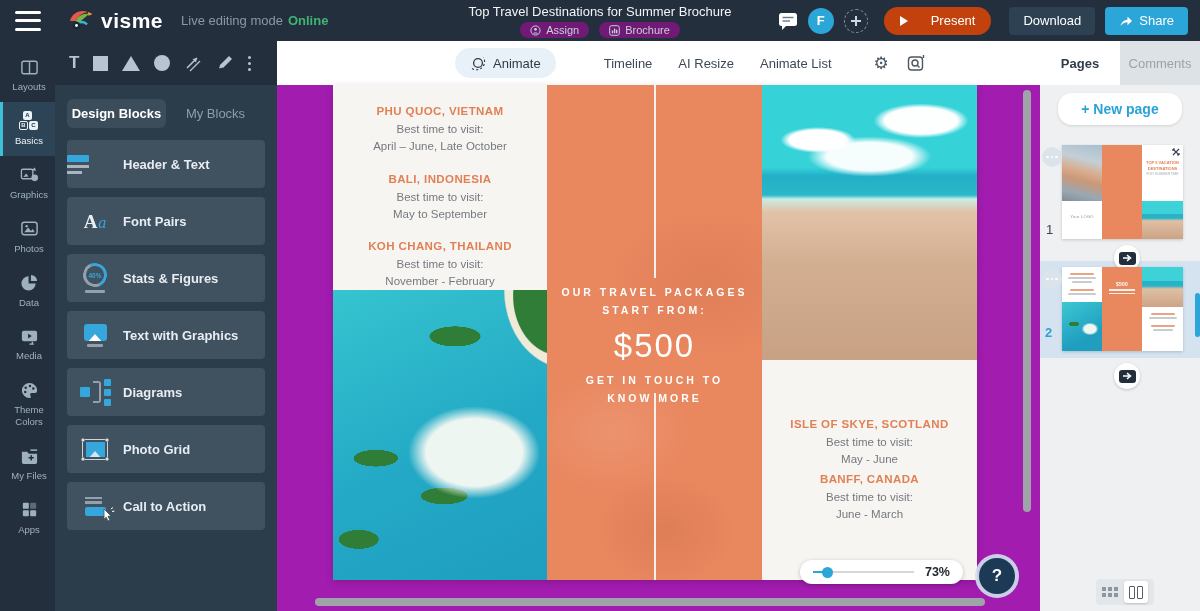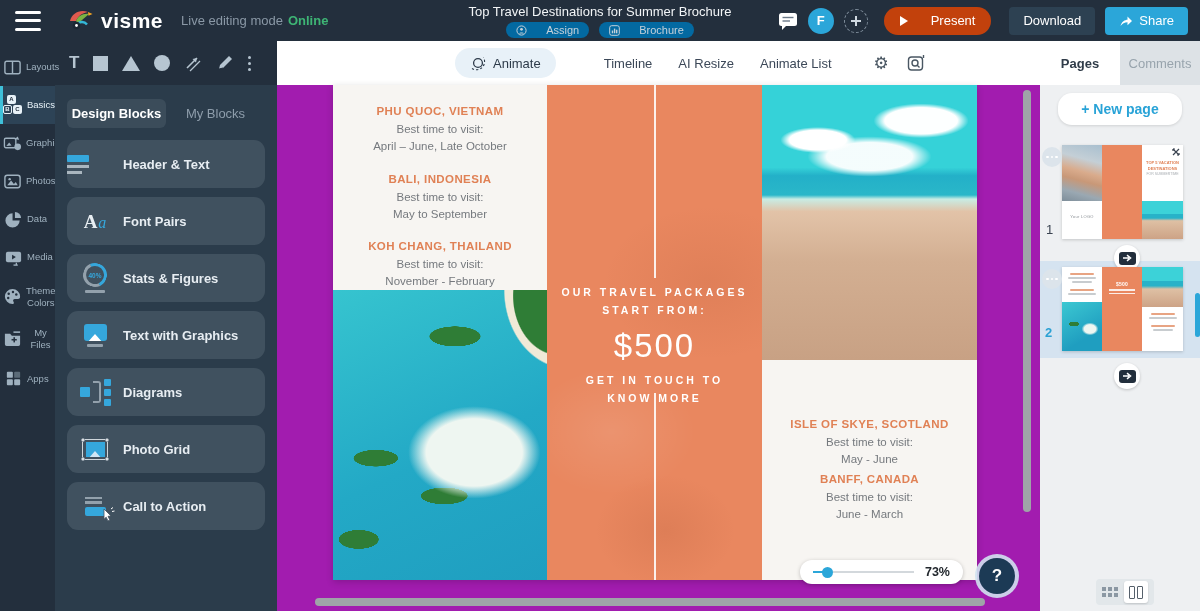--- a/index.html
+++ b/index.html
@@ -10,21 +10,21 @@
 .topbar{position:absolute;left:0;top:0;width:1200px;height:41px;background:#232f3d;display:flex;align-items:center;z-index:9}
 .hamburger{width:26px;height:20px;margin-left:15px;display:flex;flex-direction:column;justify-content:space-between;cursor:pointer}
 .hamburger i{display:block;height:3px;border-radius:2px;background:#fff}
 .logo{display:flex;align-items:center;margin-left:26px;gap:7px}
 .logo-text{color:#fff;font-size:21px;font-weight:bold;letter-spacing:.5px}
 .mode{margin-left:18px;font-size:13px;color:#8a98a6}
 .online{color:#3eb575;font-weight:bold;margin-left:5px}
 .tb-center{position:absolute;left:50%;top:4px;transform:translateX(-50%);text-align:center;width:480px}
 .doc-title{color:#f2f5f7;font-size:13px;white-space:nowrap}
 .tb-pills{display:flex;justify-content:center;gap:10px;margin-top:3px}
-.pill{display:flex;align-items:flex-end;gap:19px;background:#0369a1;border-radius:10px;padding:2px 10px;font-size:11px;color:#c6d1da;cursor:pointer}
+.pill{display:flex;align-items:flex-end;gap:5px;background:#701a75;border-radius:10px;padding:2px 10px;font-size:11px;color:#c6d1da;cursor:pointer}
 .tb-right{position:absolute;right:12px;top:0;height:41px;display:flex;align-items:center;gap:10px}
 .comment-btn{width:20px;height:18px;cursor:pointer;display:flex}
 .avatar{width:26px;height:26px;border-radius:50%;background:#2ba6d9;color:#fff;font-size:13px;font-weight:bold;display:flex;align-items:center;justify-content:center;cursor:pointer}
 .add-collab{width:24px;height:24px;border-radius:50%;border:1px dashed #7e8c9a;position:relative;cursor:pointer;margin-right:6px}
 .add-collab i{position:absolute;background:#cfd8e0;left:50%;top:50%}
 .add-collab i.h{width:10px;height:2px;transform:translate(-50%,-50%)}
 .add-collab i.v{width:2px;height:10px;transform:translate(-50%,-50%)}
 .btn{height:28px;border-radius:14px;display:flex;align-items:center;justify-content:center;font-size:13px;color:#fff;cursor:pointer}
 .btn-present{background:#c2410c;padding:0 16px;gap:23px;margin-right:8px}
 .play-ico{width:0;height:0;border-left:8px solid #fff;border-top:5px solid transparent;border-bottom:5px solid transparent}
@@ -48,36 +48,36 @@
 .tb-icons{display:flex;gap:18px;margin-left:42px;align-items:center;color:#4a5763}
 .gear{font-family:"DejaVu Sans",sans-serif;font-size:17px;line-height:1;cursor:pointer}
 
 .panel-tabs{position:absolute;left:1040px;top:41px;width:160px;height:44px;display:flex}
 .ptab{flex:1;display:flex;align-items:center;justify-content:center;font-size:13px;cursor:pointer}
 .ptab.active{background:#fff;color:#303c49;font-weight:bold}
 .ptab.inactive{background:#dde2e6;color:#98a4ad}
 
 
 .sidebar{position:absolute;left:0;top:41px;width:55px;height:570px;background:#232f3d;display:flex;flex-direction:column;padding-top:7px}
-.sb-item{display:flex;flex-direction:row;align-items:center;gap:4px;padding:9px 0;color:#9fb1bf;font-size:9.5px;cursor:pointer;border-left:3px solid transparent;text-align:center;line-height:1.25}
+.sb-item{display:flex;flex-direction:column;align-items:center;gap:4px;padding:9px 0;color:#9fb1bf;font-size:9.5px;cursor:pointer;border-left:3px solid transparent;text-align:center;line-height:1.25}
 .sb-item.active{background:#2d4356;border-left-color:#3fc0d9;color:#e8f2f8}
 .sb-ic{width:20px;height:20px;display:flex;align-items:center;justify-content:center;position:relative}
 .bk{position:absolute;width:9px;height:9px;border-radius:2px;font-size:6px;font-weight:bold;display:flex;align-items:center;justify-content:center;font-style:normal}
 .bk1{left:4px;top:0;background:#e8f2f8;color:#232f3d}
 .bk2{left:0;top:10px;border:1px solid currentColor}
 .bk3{left:10px;top:10px;background:#e8f2f8;color:#232f3d}
 
 
 .blocks-panel{position:absolute;left:55px;top:85px;width:222px;height:526px;background:#2b3c4b}
 .bp-tabs{display:flex;margin:14px 12px 0 12px}
 .bp-tab{flex:1;text-align:center;padding:7px 0;font-size:13px;border-radius:6px;cursor:pointer}
 .bp-tab.active{background:#3b4c5a;color:#fff;font-weight:bold}
 .bp-tab.inactive{color:#8e9dab}
 .cards{margin:12px;display:flex;flex-direction:column;gap:9px}
-.card{height:48px;border-radius:11px;background:#40515f;display:flex;align-items:center;cursor:pointer}
+.card{height:48px;border-radius:4px;background:#40515f;display:flex;align-items:center;cursor:pointer}
 .card-ico{width:56px;display:flex;align-items:center;justify-content:center;flex-shrink:0}
 .card-label{color:#e7edf2;font-size:13px;font-weight:600}
 
 .ic-ht{display:flex;flex-direction:column;align-items:flex-start;gap:3px}
 .ic-ht .b1{width:22px;height:7px;background:#35a7dc;border-radius:1px}
 .ic-ht .b2{width:22px;height:3px;background:#aab6bf}
 .ic-ht .b3{width:15px;height:3px;background:#aab6bf}
 .ic-fp{display:flex;align-items:flex-end}
 .ic-fp b{font-family:"Liberation Serif",serif;font-size:19px;color:#e8eef2;line-height:1}
 .ic-fp i{font-family:"Liberation Serif",serif;font-style:italic;font-size:16px;color:#35a7dc;line-height:1;margin-left:1px}

